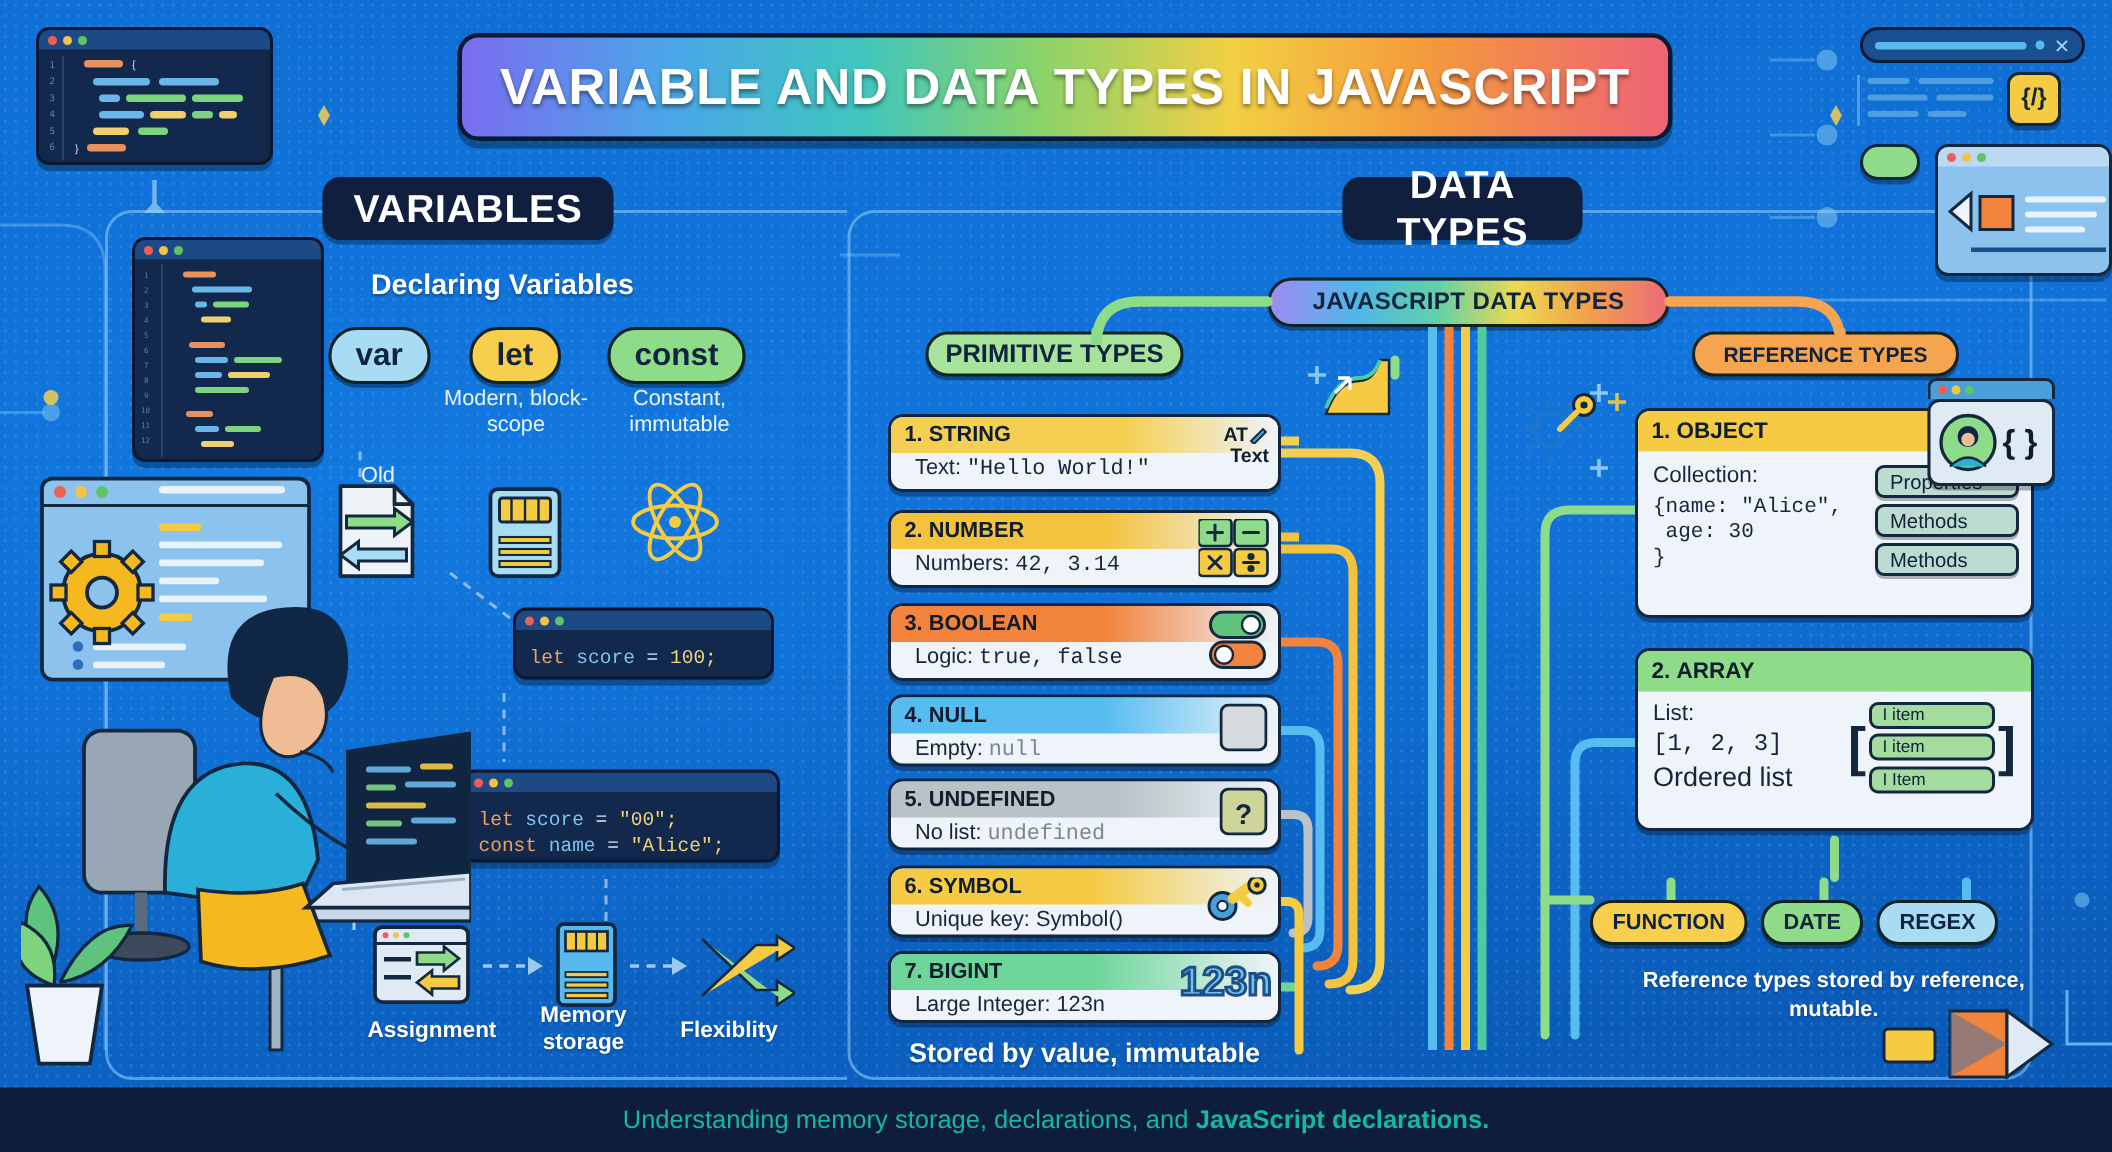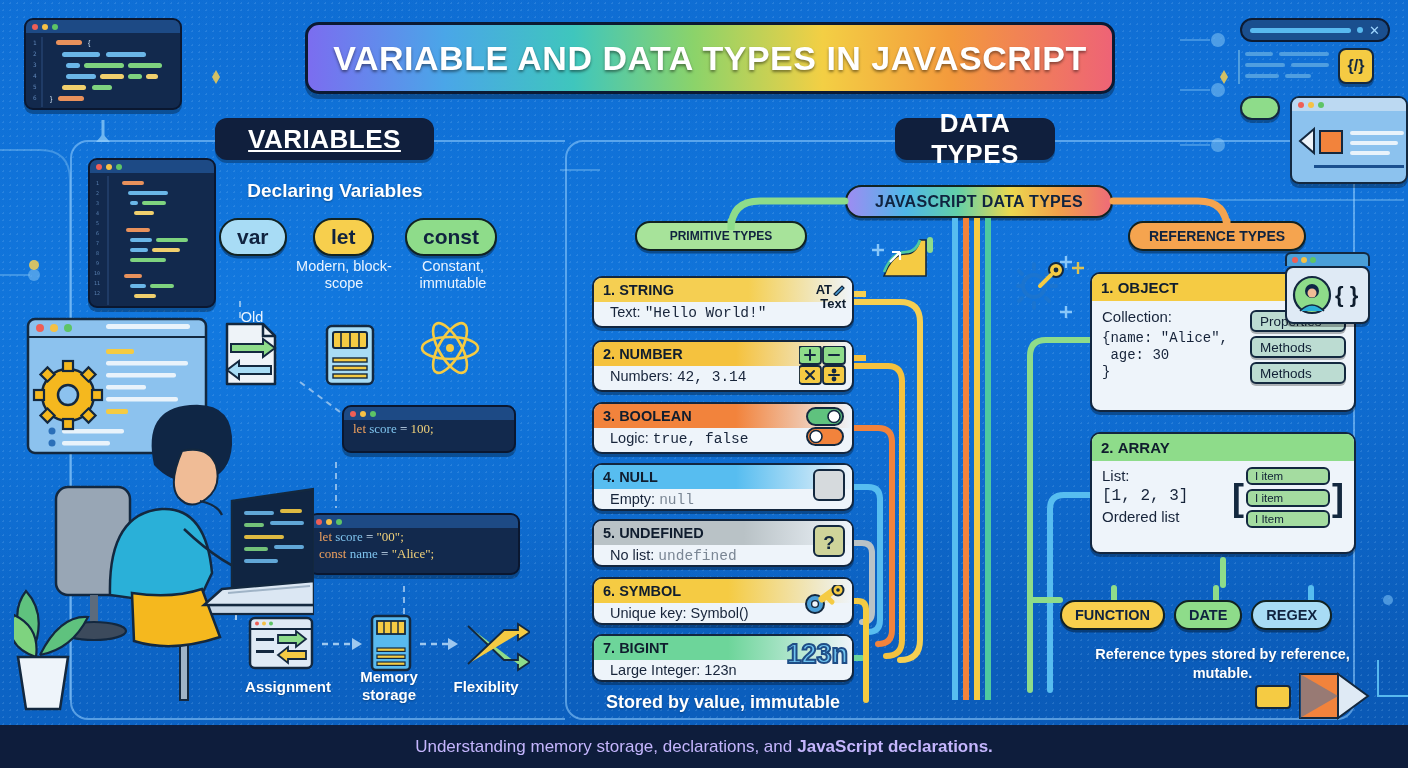--- a/index.html
+++ b/index.html
@@ -54,57 +54,57 @@
     background:linear-gradient(90deg,#7b6df0 0%,#4aa6e8 17%,#3fc6bd 33%,#8bd36a 48%,#f3cf44 64%,#f39a3c 80%,#ee6376 100%);
     display:flex;align-items:center;justify-content:center;
     box-shadow:0 5px 0 rgba(0,0,0,.3);
   }
   #title-banner span {
     font-size:34px; font-weight:bold; color:#fff; letter-spacing:.5px;
     text-shadow:0 2px 3px rgba(0,0,0,.45);
   }
 
   
-  #variables-chip { position:absolute; left:215px; top:118px; width:219px; height:42px; font-size:26px;text-decoration:underline; }
+  #variables-chip { position:absolute; left:215px; top:118px; width:194px; height:42px; font-size:26px; }
   #datatypes-chip { position:absolute; left:878px; top:118px; width:160px; height:42px; font-size:26px;margin-left:17px; }
 
   #variables-panel { left:70px; top:140px; width:495px; height:580px; border-right:none; border-top-right-radius:0; border-bottom-right-radius:0;}
   #datatypes-panel { left:565px; top:140px; width:790px; height:580px; }
 
   #declaring { position:absolute; left:215px; top:180px; width:240px; text-align:center;
     color:#fff; font-size:19px; font-weight:bold; text-shadow:0 1px 2px rgba(0,0,0,.35); }
 
   .kw-box { position:absolute; width:auto; height:38px; padding:0 16px; font-size:21px; }
   #kw-var   { left:219px; top:218px; background:#a8dcf5; }
   #kw-let   { left:313px; top:218px; background:#f7cf4d; }
   #kw-const { left:405px; top:218px; background:#8edc8a; }
   .kw-cap { position:absolute; color:#eaf4ff; font-size:14.5px; text-align:center; line-height:17px; }
   #cap-var  { left:214px; top:265px; width:76px;margin-top:44px; }
   #cap-let  { left:296px; top:258px; width:96px; }
   #cap-const{ left:398px; top:258px; width:110px; }
 
   
   #code1 { position:absolute; left:342px; top:405px; width:174px; height:48px; }
   #code2 { position:absolute; left:308px; top:513px; width:212px; height:62px; }
-  .code-body { font-family:Liberation Serif, serif; font-size:13px; padding:0 9px; line-height:17px; white-space:pre; }
+  .code-body { font-family:Liberation Mono, monospace; font-size:13px; padding:10px 9px; line-height:17px; white-space:pre; }
   .c-kw{color:#f0a15e}.c-var{color:#7fc4ee}.c-num{color:#f2d27a}.c-op{color:#cfe3f5}.c-str{color:#f2d27a}
 
   
   .flow-cap { position:absolute; color:#fff; font-size:15px; font-weight:bold; text-align:center; line-height:18px; text-shadow:0 1px 2px rgba(0,0,0,.3);}
   #fc1{left:232px;top:678px;width:112px}
   #fc2{left:340px;top:668px;width:98px}
   #fc3{left:438px;top:678px;width:96px}
 
   
   #js-types {
     position:absolute; left:845px; top:185px; width:268px; height:33px;
     background:linear-gradient(90deg,#9d8cf2 0%,#4fb7e8 22%,#63d0a8 42%,#ecd94f 62%,#f2a14a 80%,#ee6b78 100%);
     font-size:16px; letter-spacing:.3px;
   }
-  #primitive-chip { position:absolute; left:635px; top:221px; width:172px; height:30px; background:#a7e39a; font-size:12px; }
+  #primitive-chip { position:absolute; left:617px; top:221px; width:172px; height:30px; background:#a7e39a; font-size:17px; }
   #reference-chip { position:absolute; left:1128px; top:221px; width:178px; height:30px; background:#f5a44f; font-size:14px; }
 
   .tcard {
     position:absolute; background:#eef4fa; border:2.5px solid #12263f;
     border-radius:10px; overflow:hidden; box-shadow:0 3px 0 rgba(0,0,0,.3);
   }
   .tcard .hd { height:24px; display:flex; align-items:center; padding-left:9px;
     font-size:14.5px; font-weight:bold; color:#101d2e; }
   .tcard .bd { padding:2px 9px 5px 16px; font-size:14.5px; color:#17243a; position:relative; }
   .tcard .bd .mono { font-family:"Liberation Mono", monospace; }
@@ -128,21 +128,21 @@
   .itembox{ background:#a4dca0; border:2px solid #13283f; border-radius:6px;
     font-size:11.5px; color:#102035; padding:1px 7px; margin-bottom:3.5px; width:84px;}
   #ref-pills{position:absolute;left:1060px;top:600px;width:300px;display:flex;gap:9px;}
   #ref-pills .pill{height:30px;padding:0 13px;font-size:14.5px;}
   #reference-note{position:absolute;left:1085px;top:645px;width:275px;text-align:center;color:#fff;font-size:14.5px;font-weight:bold;line-height:19px;text-shadow:0 1px 2px rgba(0,0,0,.3)}
 
   
   #footer {
     position:absolute; left:0; bottom:0; width:1408px; height:43px;
     background:#0e1d3c; display:flex; align-items:center; justify-content:center;
-    color:#c4b5fd; font-size:17px;
+    color:#14b8a6; font-size:17px;
   }
   #footer b{ margin-left:5px; }
 
   
   #illus { position:absolute; left:14px; top:305px; width:300px; height:420px; }
 </style>
 </head>
 <body>
 
 <div id="stage">
@@ -711,21 +711,21 @@
 
   <div class="tcard" id="r2">
     <div class="hd" style="background:#8edc8a;height:27px;font-size:15px">
       <span>2.</span>&nbsp;
       <span>ARRAY</span>
     </div>
     <div class="bd" style="padding:6px 8px 5px 10px;display:flex">
       <div style="flex:1">
         <div style="font-size:15px">List:</div>
         <div class="mono" style="font-size:16px;margin:3px 0">[1, 2, 3]</div>
-        <div style="font-size:15px">Ordered list</div>
+        <div style="font-size:18px">Ordered list</div>
       </div>
       <div style="display:flex;align-items:center;gap:2px;padding-right:2px">
         <span style="font-size:36px;color:#13283f;font-weight:bold;line-height:0">[</span>
         <div>
           <div class="itembox">I item</div>
           <div class="itembox">I item</div>
           <div class="itembox" style="margin-bottom:0">I Item</div>
         </div>
         <span style="font-size:36px;color:#13283f;font-weight:bold;line-height:0">]</span>
       </div>

